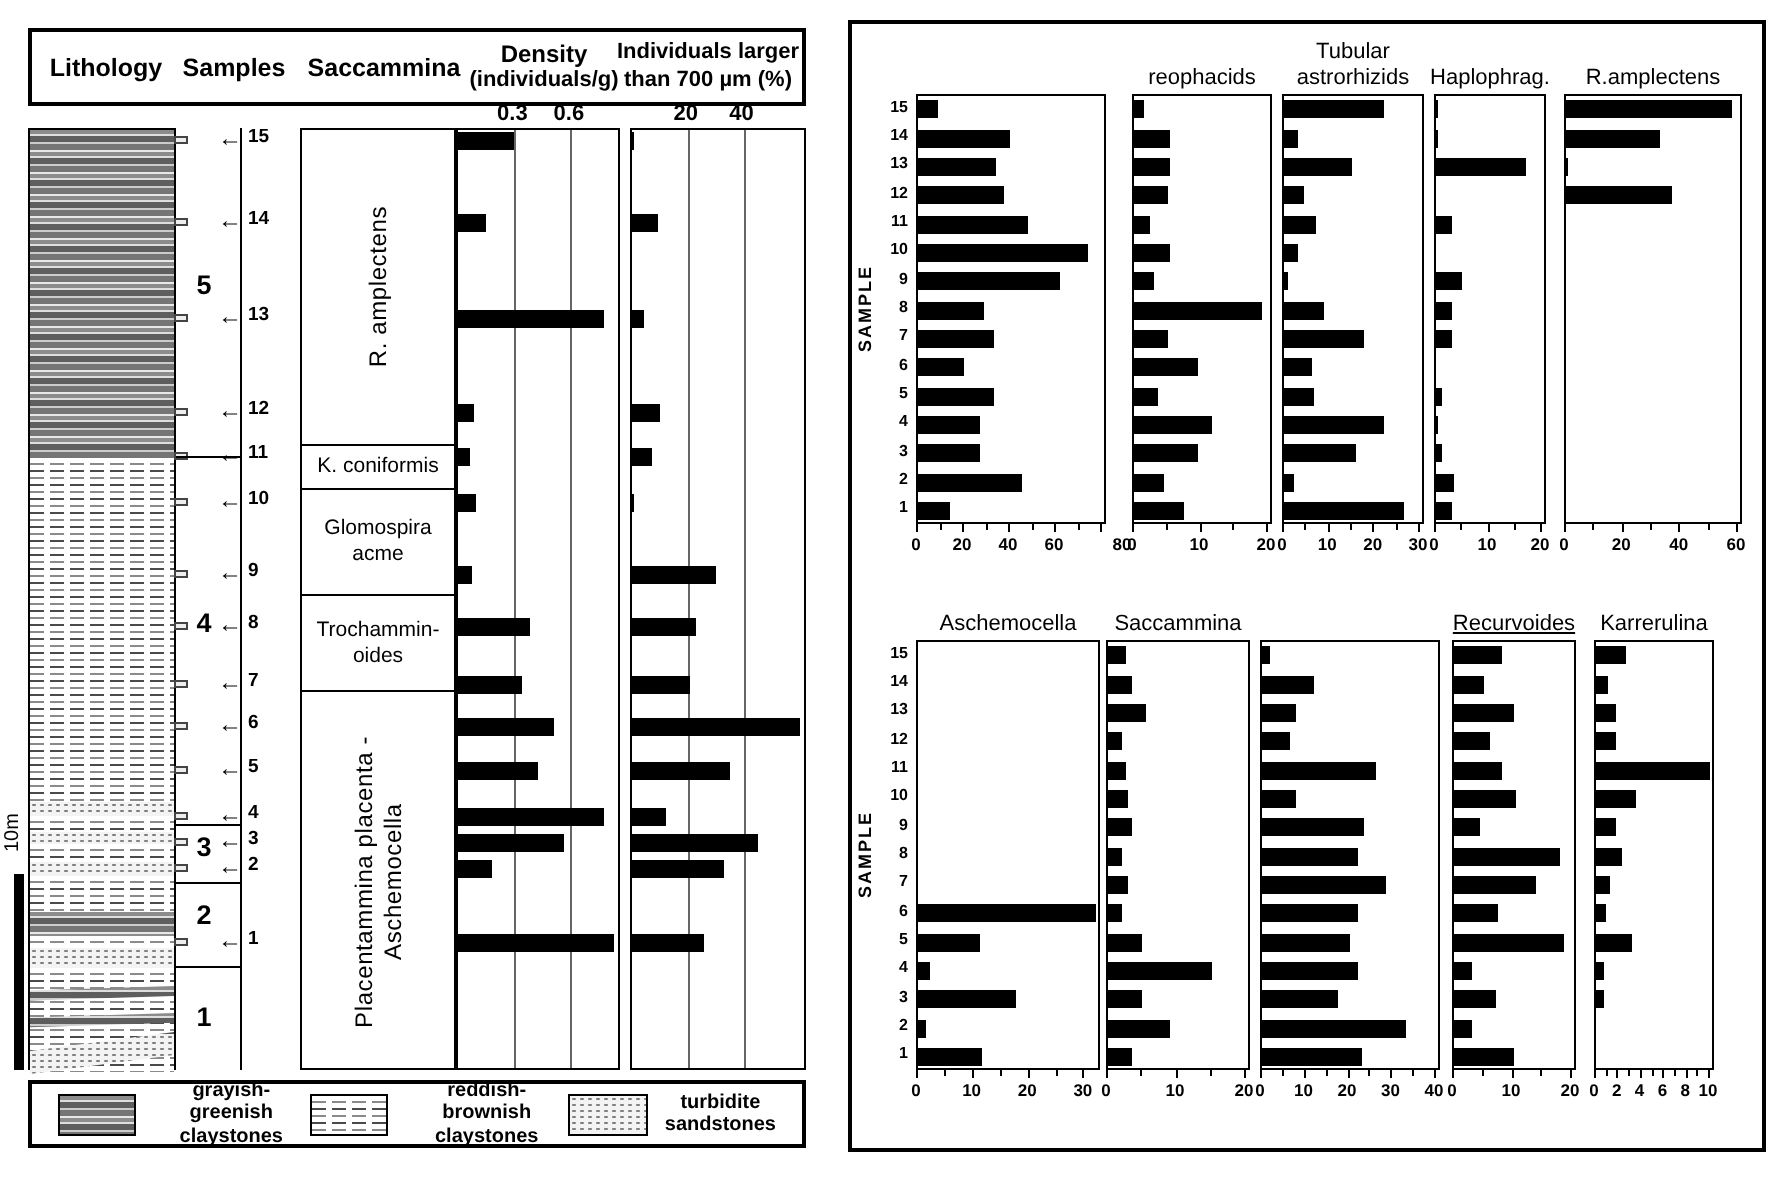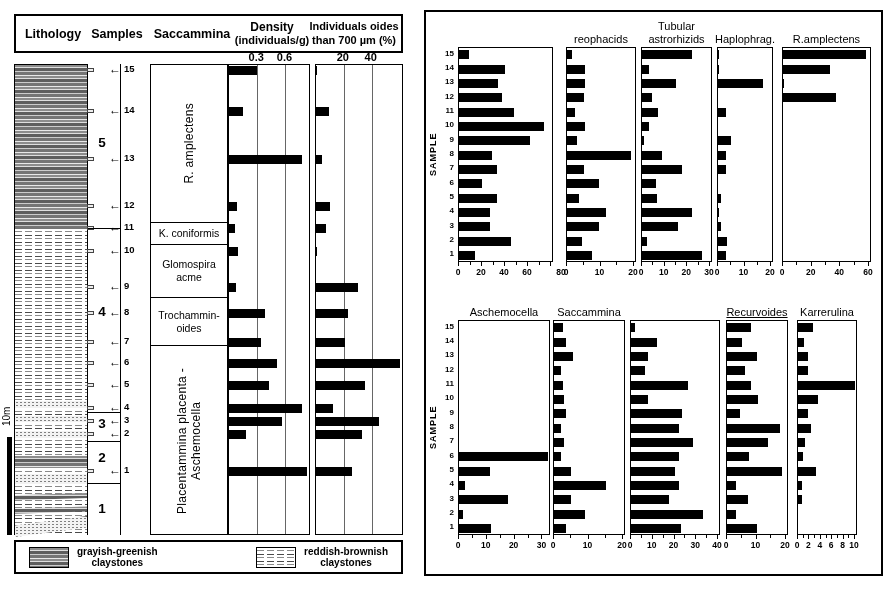--- a/index.html
+++ b/index.html
@@ -76,21 +76,21 @@
 
   <div id="lheader" class="abs">
     <span class="hlab" style="left:2px;width:70px">Lithology</span>
     <span class="hlab" style="left:69px;width:64px">Samples</span>
     <span class="hlab" style="left:133px;width:86px">Saccammina</span>
     <span class="hlab2" style="left:212px;width:88px">
       <span class="t1">Density</span>
       <span>(individuals/g)</span>
     </span>
     <span class="hlab2" style="left:292px;width:92px">
-      <span>Individuals oides</span>
+      <span>Individuals larger</span>
       <span>than 700 µm  (%)</span>
     </span>
   </div>
 
   <div id="scale-label" class="abs rot">10m</div>
   <div id="scale-bar" class="abs"></div>
 
   <div id="lith-col" class="abs">
       <div class="band pat-gray" style="top: 0px; height: 164px;"></div>
       <div class="band pat-red" style="top: 164px; height: 172px;"></div>
@@ -269,20 +269,25 @@
       <div class="litem">
         <div class="swatch pat-gray"></div>
         <div class="ltext">grayish-greenish
 claystones</div>
       </div>
       <div class="litem">
         <div class="swatch pat-red"></div>
         <div class="ltext">reddish-brownish
 claystones</div>
       </div>
+      <div class="litem">
+        <div class="swatch pat-turb"></div>
+        <div class="ltext">turbidite
+sandstones</div>
+      </div>
     </div>
 
   <div id="rpanel" class="abs">
       <div class="sample-axis rot" style="top: 100px; left: 1px; height: 85px; width: 11px;">SAMPLE</div>
       <div class="snumcol" style="top: 35px; left: 12px; width: 17px; height: 215px;">
         <div class="samplenum" style="top: 2.5px;">15</div>
         <div class="samplenum" style="top: 16.8333px;">14</div>
         <div class="samplenum" style="top: 31.1667px;">13</div>
         <div class="samplenum" style="top: 45.5px;">12</div>
         <div class="samplenum" style="top: 59.8333px;">11</div>

